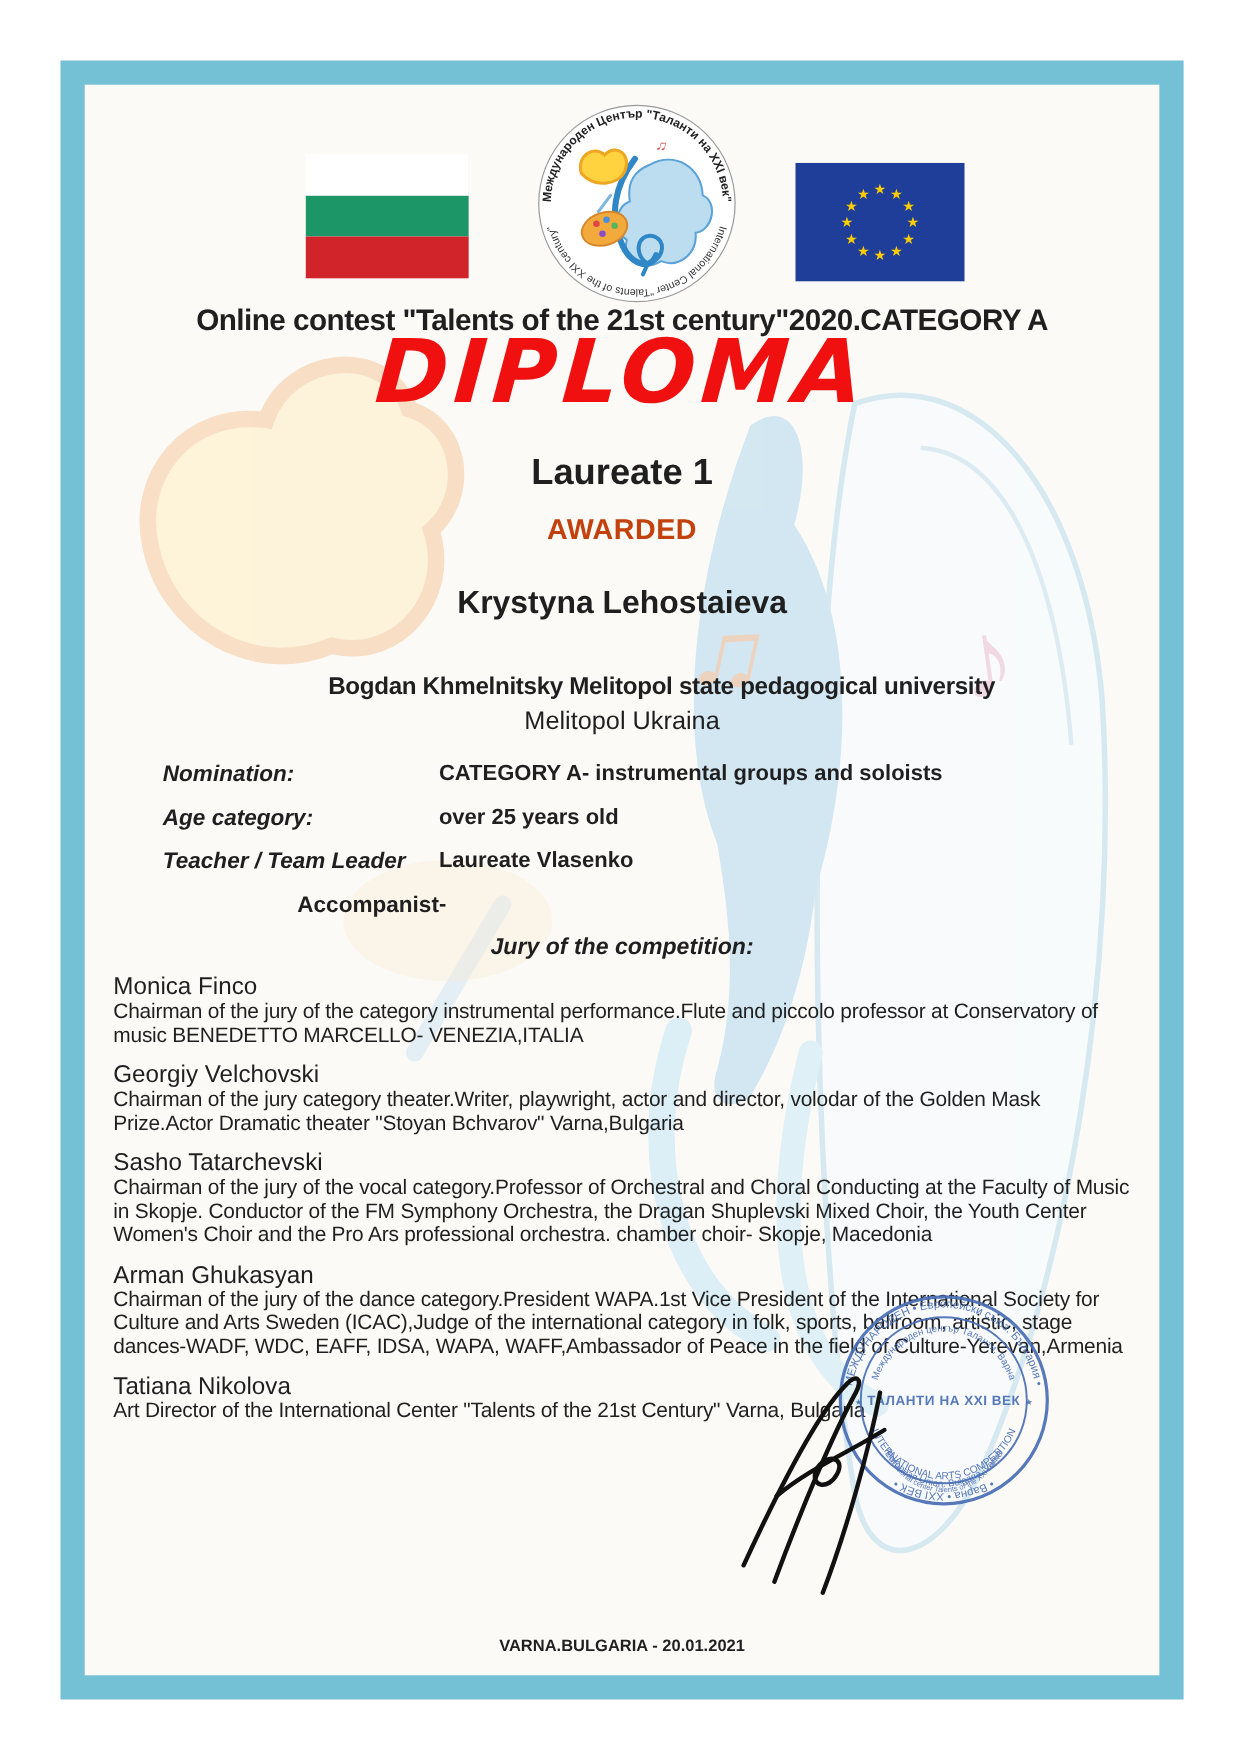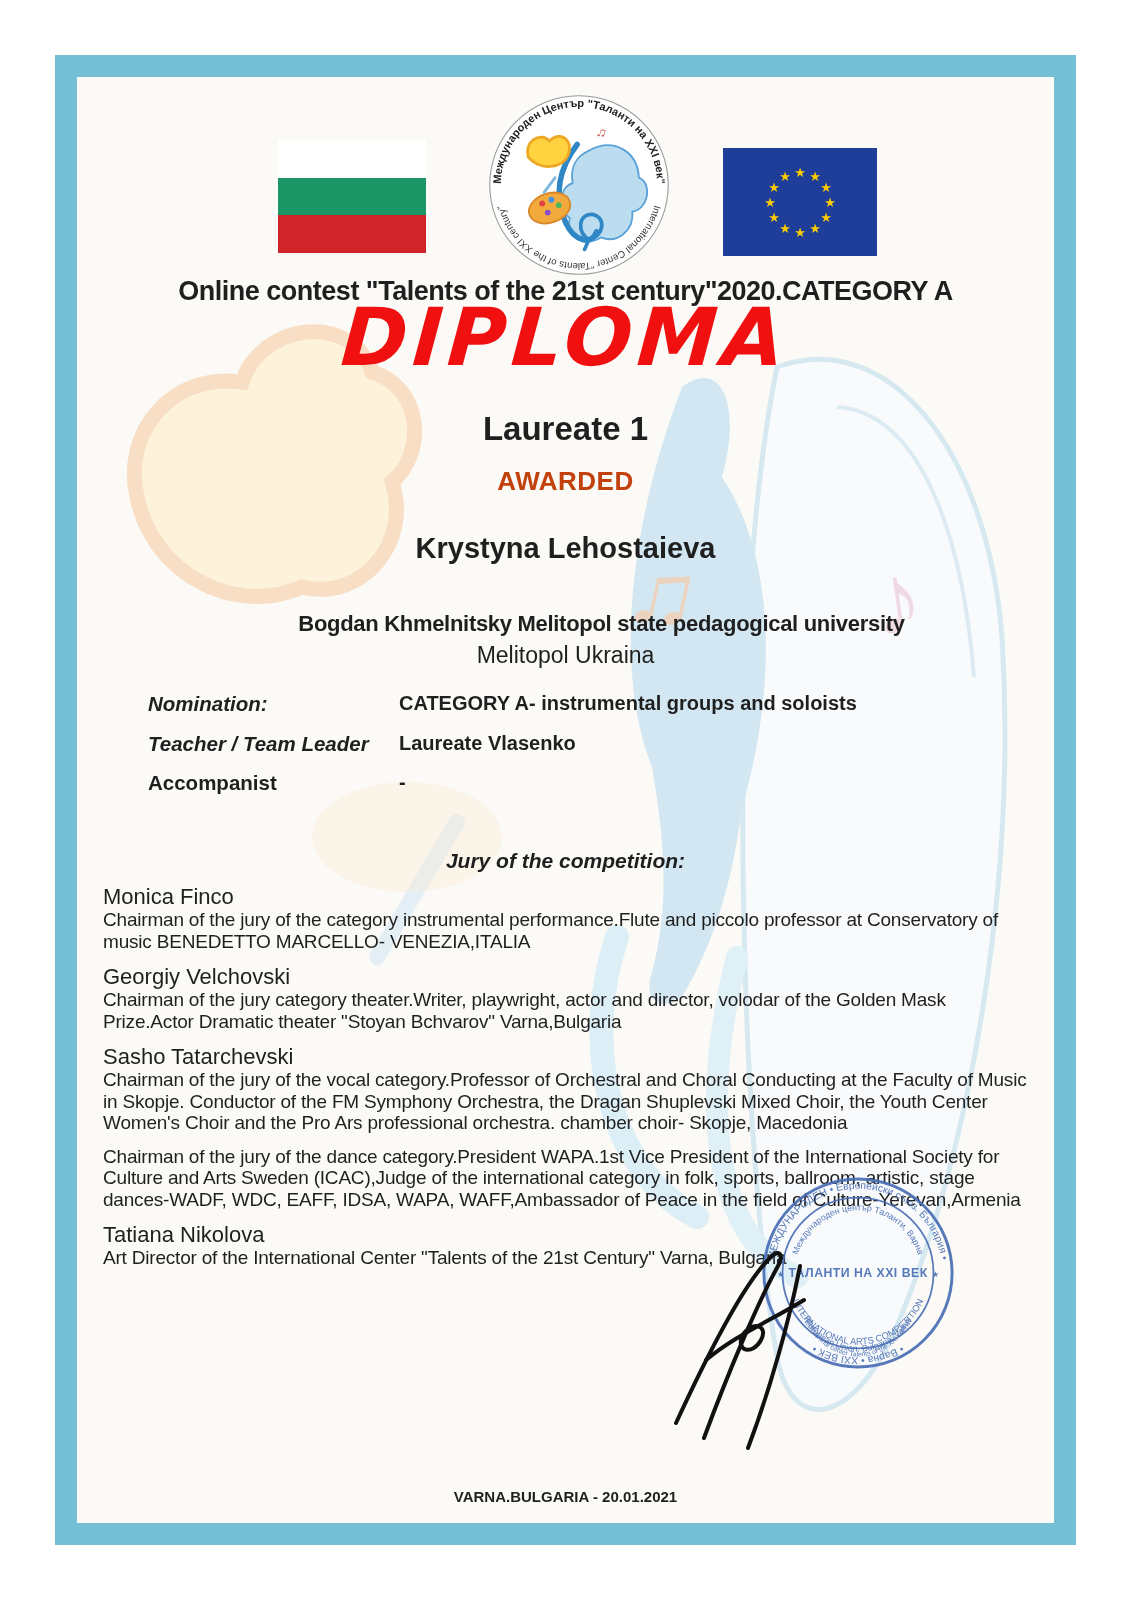--- a/index.html
+++ b/index.html
@@ -22,21 +22,21 @@
     transform:skewX(-4deg);
   }
   .laureate{top:410px;font-size:33px;font-weight:bold;}
   .awarded{top:466px;font-size:26px;font-weight:bold;color:#c2410c;letter-spacing:.5px;}
   .recipient{top:532px;font-size:29px;font-weight:bold;}
   .institution{top:611px;font-size:22px;font-weight:bold;letter-spacing:-0.3px;padding-left:36px;}
   .location{top:642px;font-size:23px;}
   .details{left:148px;top:692px;width:880px;}
   .detail-row{height:39.5px;white-space:nowrap;}
   .detail-label{display:inline-block;width:251px;font-size:20.5px;font-weight:bold;font-style:italic;vertical-align:top;}
-  .detail-row.no-italic .detail-label{font-style:normal;}
+  .detail-row.no-italic .detail-label{font-style:normal;text-align:right;}
   .detail-value{display:inline-block;font-size:20px;font-weight:bold;vertical-align:top;}
   .jury-heading{top:849px;font-size:21px;font-weight:bold;font-style:italic;}
   .jury{left:103px;top:884px;width:930px;}
   .jury-entry{margin-bottom:12px;}
   .jury-name{font-size:22px;font-weight:normal;line-height:25px;}
   .jury-bio{font-size:19px;line-height:21.5px;letter-spacing:-0.2px;}
   .footer{top:1488px;font-size:15px;font-weight:bold;text-align:center;}
   .flag-bg{left:278px;top:140px;width:148px;height:113px;box-shadow:0 0 0 1px #e0e0e0 inset;}
   .flag-bg .stripe{width:100%;height:33.33%;}
   .logo{left:487px;top:93px;width:184px;height:184px;}
@@ -123,20 +123,23 @@
   <div class="abs centered awarded">AWARDED</div>
   <div class="abs centered recipient">Krystyna Lehostaieva</div>
   <div class="abs centered institution">Bogdan Khmelnitsky Melitopol state pedagogical university</div>
   <div class="abs centered location">Melitopol Ukraina</div>
 
   <div class="abs details">
     <div class="detail-row">
       <span class="detail-label">Nomination:</span><span class="detail-value">CATEGORY A- instrumental groups and soloists</span>
     </div>
     <div class="detail-row">
+      <span class="detail-label">Age category:</span><span class="detail-value">over 25 years old</span>
+    </div>
+    <div class="detail-row">
       <span class="detail-label">Teacher / Team Leader</span><span class="detail-value">Laureate Vlasenko</span>
     </div>
     <div class="detail-row no-italic">
       <span class="detail-label">Accompanist</span><span class="detail-value">-</span>
     </div>
   </div>
 
   <div class="abs centered jury-heading">Jury of the competition:</div>
 
   <div class="abs jury">
@@ -146,20 +149,21 @@
     </div>
     <div class="jury-entry">
       <div class="jury-name">Georgiy Velchovski</div>
       <div class="jury-bio">Chairman of the jury category theater.Writer, playwright, actor and director, volodar of the Golden Mask Prize.Actor Dramatic theater "Stoyan Bchvarov" Varna,Bulgaria</div>
     </div>
     <div class="jury-entry">
       <div class="jury-name">Sasho Tatarchevski</div>
       <div class="jury-bio">Chairman of the jury of the vocal category.Professor of Orchestral and Choral Conducting at the Faculty of Music in Skopje. Conductor of the FM Symphony Orchestra, the Dragan Shuplevski Mixed Choir, the Youth Center Women's Choir and the Pro Ars professional orchestra. chamber choir- Skopje, Macedonia</div>
     </div>
     <div class="jury-entry">
+      <div class="jury-name">Arman Ghukasyan</div>
       <div class="jury-bio">Chairman of the jury of the dance category.President WAPA.1st Vice President of the International Society for Culture and Arts Sweden (ICAC),Judge of the international category in folk, sports, ballroom, artistic, stage dances-WADF, WDC, EAFF, IDSA, WAPA, WAFF,Ambassador of Peace in the field of Culture-Yerevan,Armenia</div>
     </div>
     <div class="jury-entry">
       <div class="jury-name">Tatiana Nikolova</div>
       <div class="jury-bio">Art Director of the International Center "Talents of the 21st Century" Varna, Bulgaria</div>
     </div>
   </div>
 
   <svg class="abs stamp" viewBox="0 0 200 200">
     <defs>

